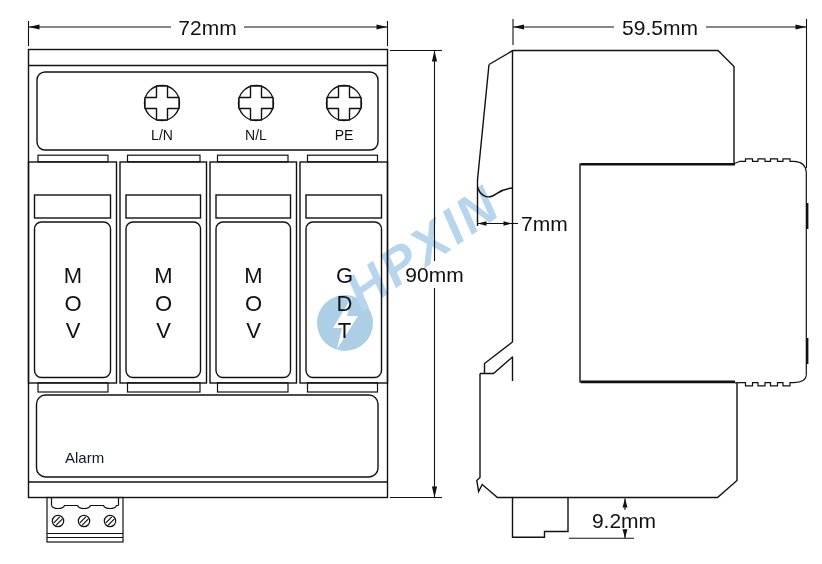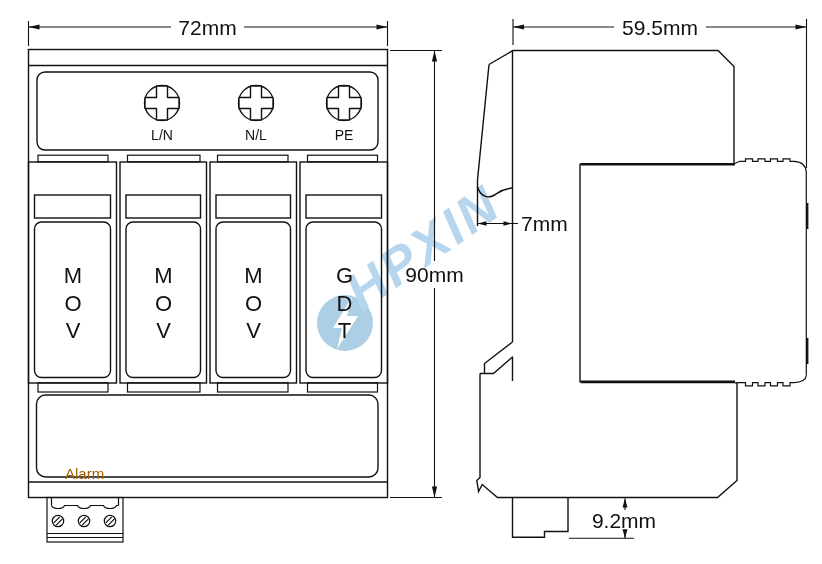--- a/index.html
+++ b/index.html
@@ -5,22 +5,22 @@
   html,body{margin:0;padding:0;background:#fff;}
   .canvas{position:relative;width:822px;height:564px;background:#ffffff;overflow:hidden;
           font-family:"Liberation Sans",sans-serif;}
   .canvas svg{position:absolute;left:0;top:0;}
   .dim-text{font-size:21px;fill:#111;}
   .term-text{font-size:14px;fill:#111;}
   .module-label{position:absolute;top:263px;width:22px;text-align:center;
                 font-size:22px;line-height:1;color:#111;
                 writing-mode:vertical-lr;text-orientation:upright;letter-spacing:2.5px;
                 font-family:"Liberation Sans",sans-serif;}
-  .alarm-label{position:absolute;left:65px;top:449px;font-size:15px;color:#a16207;
-               font-family:"Liberation Sans",sans-serif;margin-top:16px;}
+  .alarm-label{position:absolute;left:65px;top:449px;font-size:15px;color:#0f172a;
+               font-family:"Liberation Sans",sans-serif;}
   .wm-text{font-size:52px;font-weight:700;font-style:italic;letter-spacing:3px;}
 </style>
 </head>
 <body>
 
 <div class="canvas">
 
 <svg width="822" height="564" viewBox="0 0 822 564">
 
   <g opacity="0.8">

